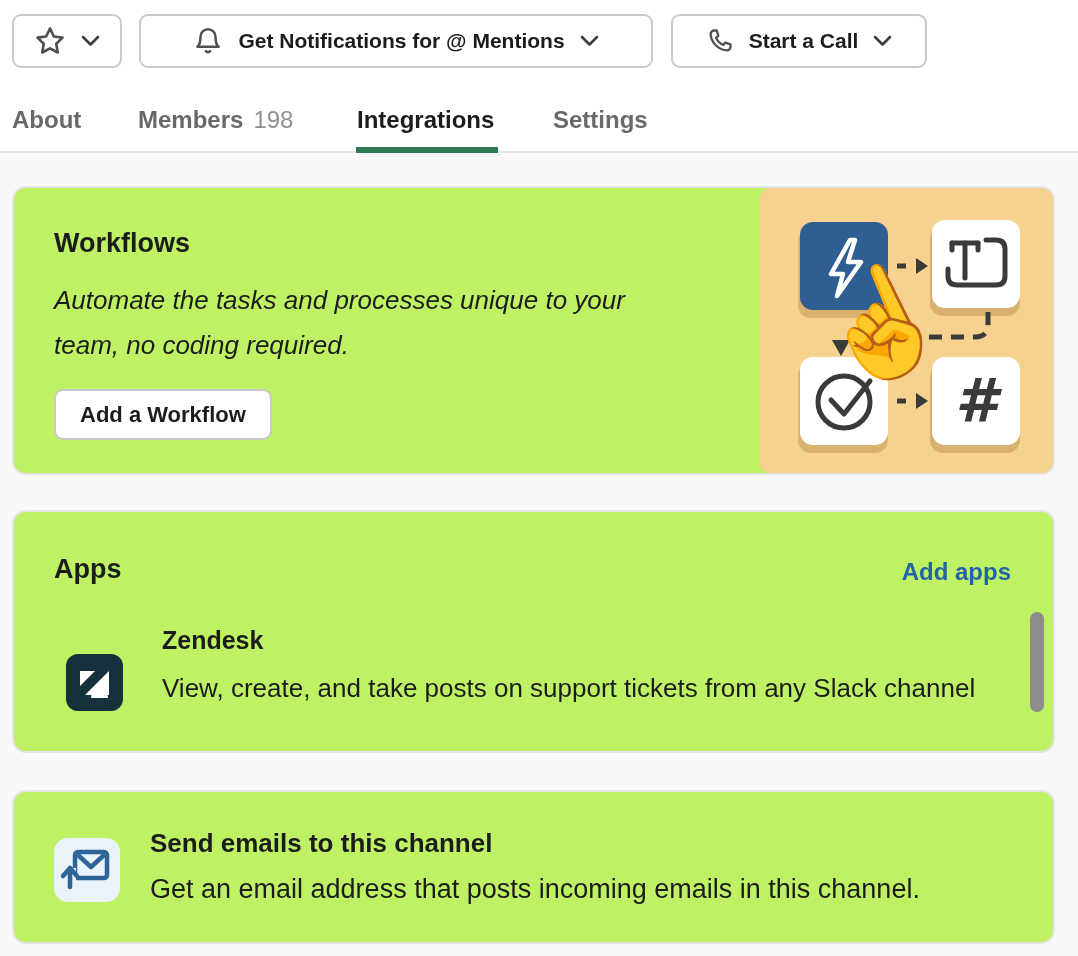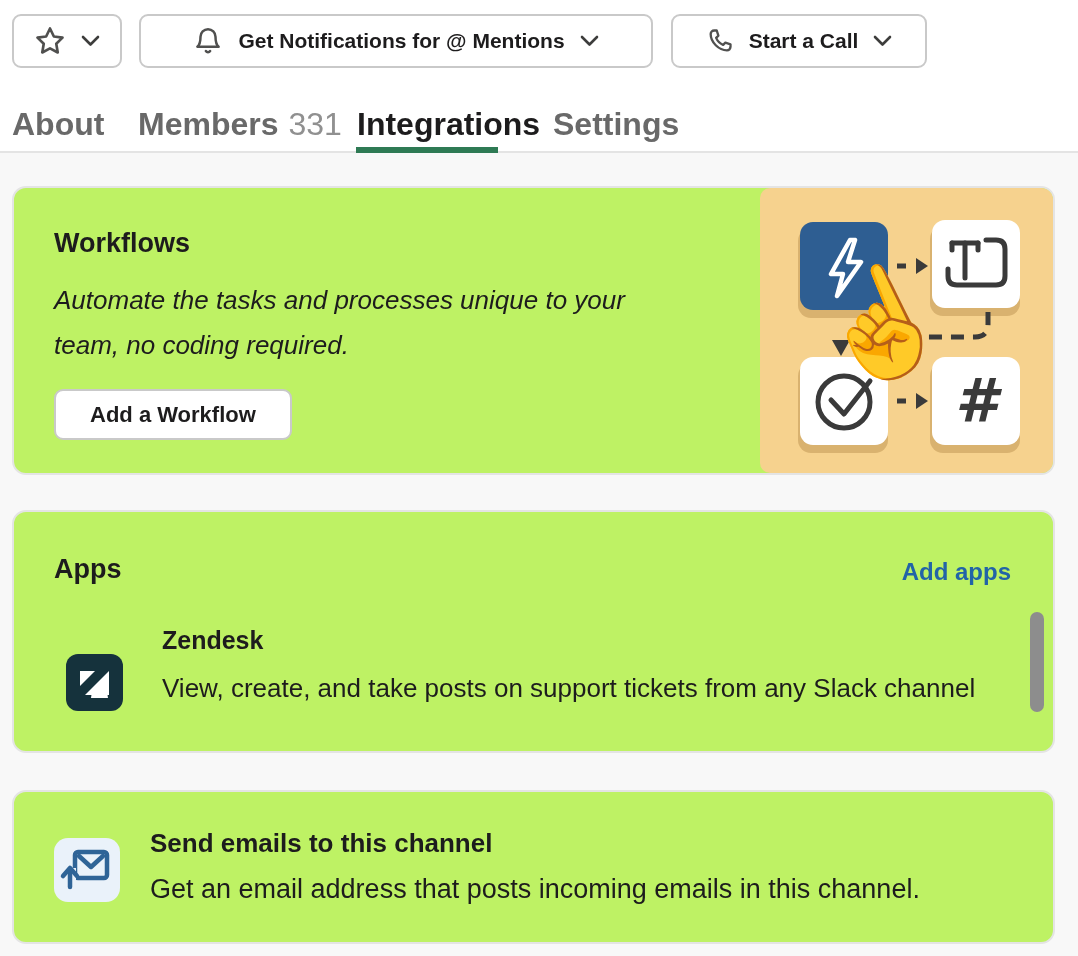--- a/index.html
+++ b/index.html
@@ -21,38 +21,38 @@
     display:flex; align-items:center; justify-content:center; gap:15px;
     font-size:21px; font-weight:700; color:#1d1c1d; cursor:pointer; padding:0 10px;
   }
   #btn-star  { left:12px;  width:110px; }
   #btn-notif { left:139px; width:514px; }
   #btn-call  { left:671px; width:256px; }
   .lineicon { stroke:#50504f; fill:none; stroke-width:2; stroke-linecap:round; stroke-linejoin:round; }
   .chev { stroke:#3d3d3c; fill:none; stroke-width:2.6; stroke-linecap:round; stroke-linejoin:round; }
 
   
-  .tab { position:absolute; top:106px; font-size:32px; font-weight:600; color:#696969; cursor:pointer; white-space:nowrap; }
+  .tab { position:absolute; top:106px; font-size:24px; font-weight:600; color:#696969; cursor:pointer; white-space:nowrap; }
   #tab-about { left:12px; }
   #tab-members { left:138px; }
   #tab-integrations { left:357px; color:#1d1c1d; font-weight:700; }
   #tab-settings { left:553px; }
   .tab .count { color:#909090; margin-left:10px; font-weight:400; }
   .tab-underline { position:absolute; left:356px; top:147px; width:142px; height:6px; background:#2e7a54; }
 
   
   .card { position:absolute; left:12px; width:1043px; background:#bef264; border:2px solid #e4e4e4; border-radius:14px; }
   #card-workflows { top:186px; height:289px; }
   #card-apps      { top:510px; height:243px; overflow:hidden; }
   #card-email     { top:790px; height:154px; cursor:pointer; }
 
   
   .wf-title { position:absolute; left:40px; top:40px; font-size:27px; font-weight:700; }
   .wf-desc  { position:absolute; left:40px; top:90px; width:630px; font-size:26px; line-height:45px;font-style:italic; }
-  .wf-btn   { position:absolute; left:40px; top:201px; height:51px; padding:0 34px;
+  .wf-btn   { position:absolute; left:40px; top:201px; height:51px; padding:0 24px;
               border:2px solid #c9c9c9; border-radius:9px; background:#fff;
               font-size:22px; font-weight:700; color:#1d1c1d;
               display:flex; align-items:center; cursor:pointer; }
   .wf-art   { position:absolute; top:0; right:0; width:293px; height:285px;
               background:#f6d28e; border-radius:10px 12px 12px 10px; overflow:hidden; }
   .hand { position:absolute; left:56px; top:84px; font-size:104px; line-height:1;
           color:#2f2f2f; transform:rotate(-25deg); z-index:3; user-select:none; }
 
   
   .apps-title { position:absolute; left:40px; top:42px; font-size:27px; font-weight:700; }
@@ -105,21 +105,21 @@
       <span>Get Notifications for @ Mentions</span>
       <svg width="19" height="12" viewBox="0 0 19 12">
         <polyline class="chev" points="2,2 9.5,9.5 17,2"></polyline>
       </svg>
     </button>
 
     <div class="tab" id="tab-about">
       <span>About</span>
     </div>
     <div class="tab" id="tab-members">
-      <span>Members</span><span class="count">331</span>
+      <span>Members</span><span class="count">198</span>
     </div>
     <div class="tab" id="tab-integrations">
       <span>Integrations</span>
     </div>
     <div class="tab" id="tab-settings">
       <span>Settings</span>
     </div>
     <div class="tab-underline"></div>
   </div>
 

